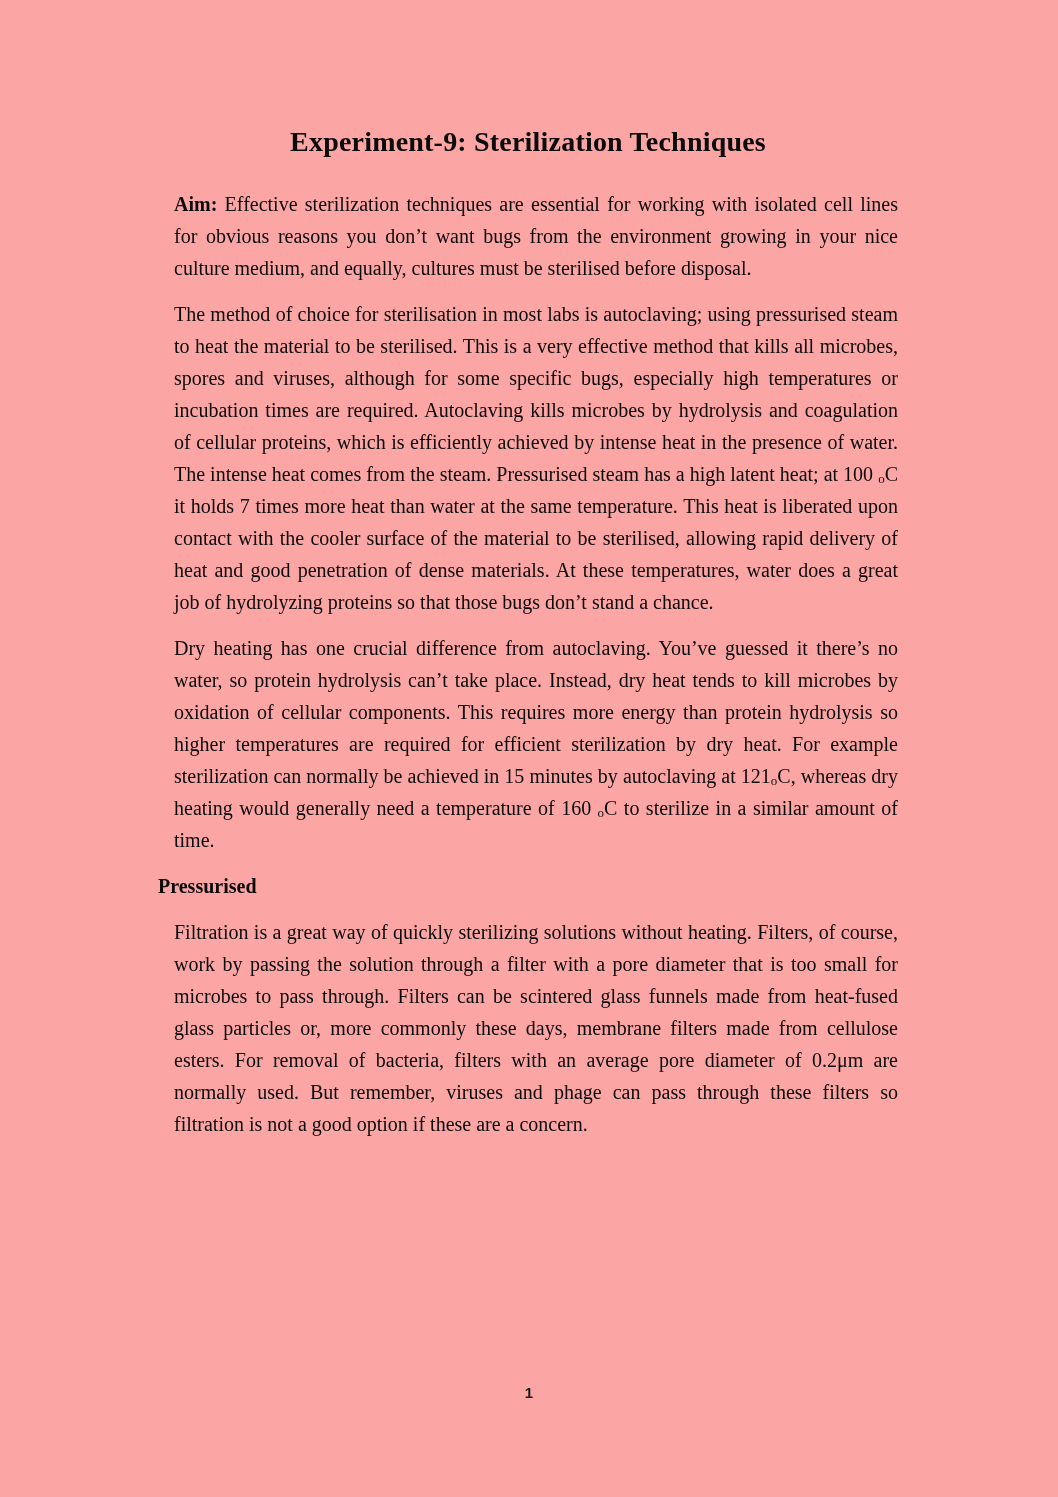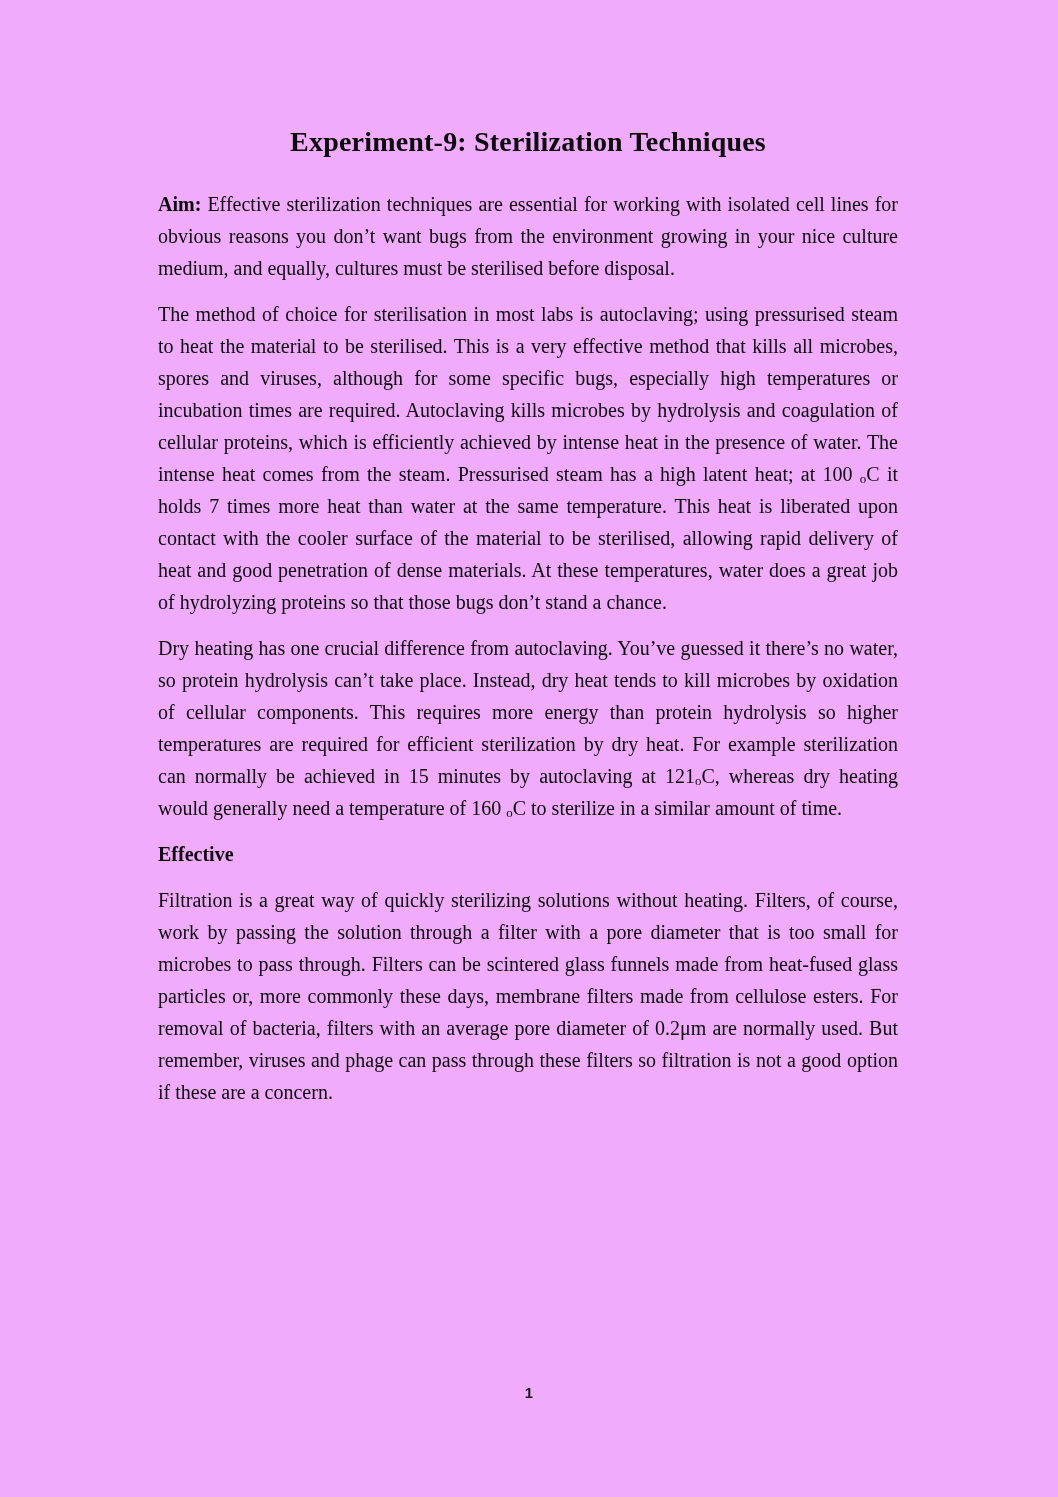--- a/index.html
+++ b/index.html
@@ -4,21 +4,21 @@
 <style>
   html, body {
     margin: 0;
     padding: 0;
     background: #ffffff;
   }
   .page {
     position: relative;
     width: 1058px;
     height: 1497px;
-    background: #f0abfc;
+    background: #fca5a5;
     box-sizing: border-box;
     padding: 126px 160px 0 158px;
     font-family: "Liberation Serif", serif;
     color: #0b0b0b;
     overflow: hidden;
   }
   .doc-title {
     font-size: 28px;
     line-height: 32px;
     font-weight: bold;
@@ -29,21 +29,21 @@
   .heading {
     font-size: 20px;
     line-height: 32px;
     font-weight: normal;
     margin: 0 0 14px 0;
   }
   .para {
     font-size: 20px;
     line-height: 32px;
     text-align: justify;
-    margin: 0 0 14px 0;
+    margin: 0 0 14px 16px;
   }
   .b { font-weight: bold; }
   .sub {
     font-size: 13px;
     vertical-align: -2px;
     line-height: 0;
   }
   .footer {
     position: absolute;
     top: 1384px;
@@ -69,19 +69,19 @@
 
   <section>
     <p class="para"><span class="">The method of choice for sterilisation in most labs is autoclaving; using pressurised steam to heat the material to be sterilised. This is a very effective method that kills all microbes, spores and viruses, although for some specific bugs, especially high temperatures or incubation times are required. Autoclaving kills microbes by hydrolysis and coagulation of cellular proteins, which is efficiently achieved by intense heat in the presence of water. The intense heat comes from the steam. Pressurised steam has a high latent heat; at 100 </span><span class="sub">o</span><span class="">C it holds 7 times more heat than water at the same temperature. This heat is liberated upon contact with the cooler surface of the material to be sterilised, allowing rapid delivery of heat and good penetration of dense materials. At these temperatures, water does a great job of hydrolyzing proteins so that those bugs don’t stand a chance.</span></p>
   </section>
 
   <section>
     <p class="para"><span class="">Dry heating has one crucial difference from autoclaving. You’ve guessed it there’s no water, so protein hydrolysis can’t take place. Instead, dry heat tends to kill microbes by oxidation of cellular components. This requires more energy than protein hydrolysis so higher temperatures are required for efficient sterilization by dry heat. For example sterilization can normally be achieved in 15 minutes by autoclaving at 121</span><span class="sub">o</span><span class="">C, whereas dry heating would generally need a temperature of 160 </span><span class="sub">o</span><span class="">C to sterilize in a similar amount of time.</span></p>
   </section>
 
   <section>
-    <h2 class="heading"><span class="b">Effective</span></h2>
+    <h2 class="heading"><span class="b">Pressurised</span></h2>
     <p class="para"><span class="">Filtration is a great way of quickly sterilizing solutions without heating. Filters, of course, work by passing the solution through a filter with a pore diameter that is too small for microbes to pass through. Filters can be scintered glass funnels made from heat-fused glass particles or, more commonly these days, membrane filters made from cellulose esters. For removal of bacteria, filters with an average pore diameter of 0.2μm are normally used. But remember, viruses and phage can pass through these filters so filtration is not a good option if these are a concern.</span></p>
   </section>
 
   <div class="footer">1</div>
 
 </div>
 
 </body></html>

